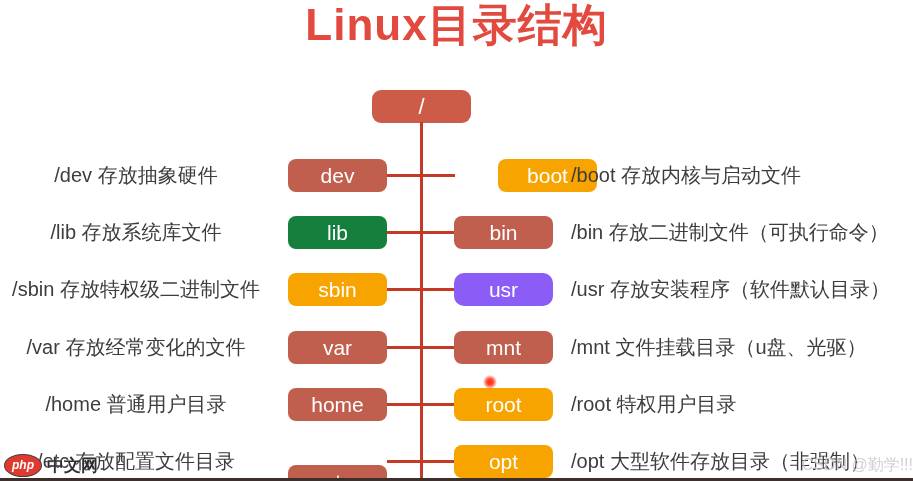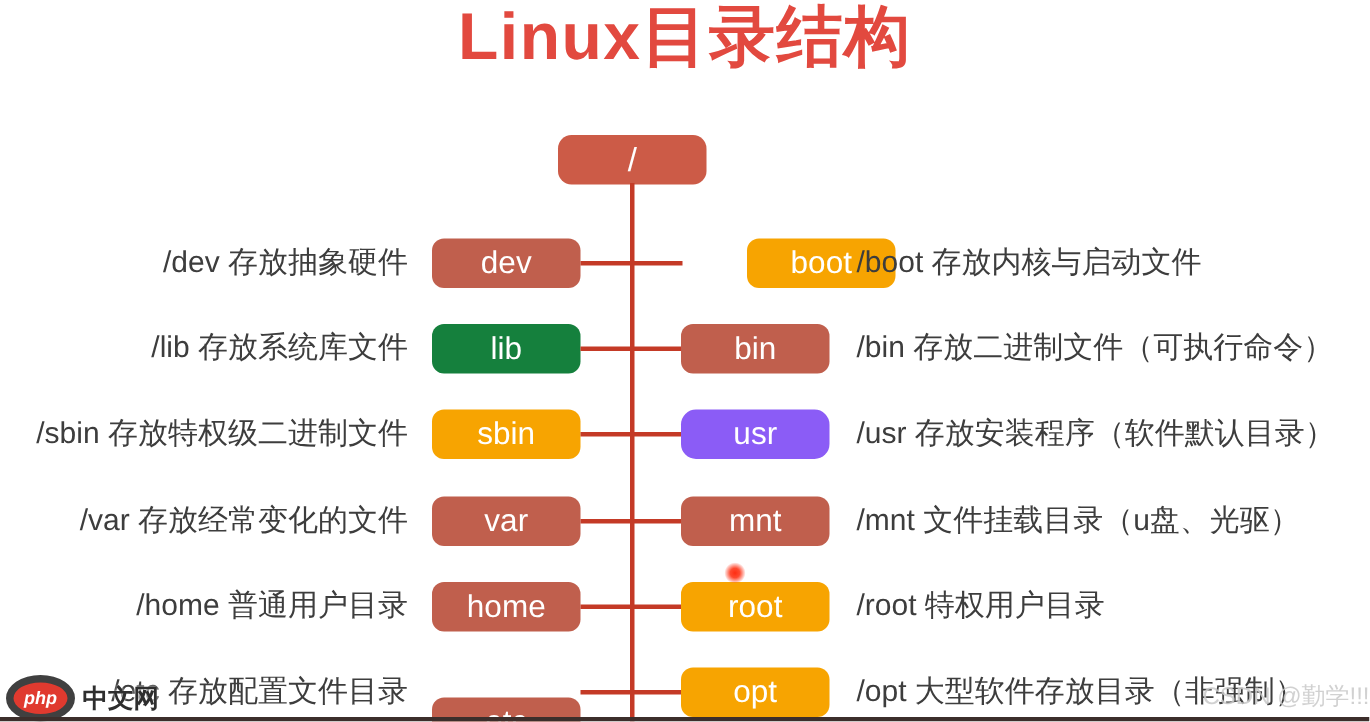--- a/index.html
+++ b/index.html
@@ -34,21 +34,21 @@
   .vline{
     position:absolute;left:420px;top:122px;width:3px;height:359px;
     background:var(--line,#C43A26);
   }
   
   .row{
     position:absolute;left:0;width:913px;height:33px;
   }
   .llabel{
     position:absolute;left:0;top:0;width:272px;height:33px;
-    text-align:right;
+    text-align:center;
     font-size:20px;line-height:33px;
     color:var(--label_text,#3D3D3D);
     white-space:nowrap;
   }
   .rlabel{
     position:absolute;left:571px;top:0;height:33px;
     text-align:left;
     font-size:20px;line-height:33px;
     color:var(--label_text,#3D3D3D);
     white-space:nowrap;
@@ -72,21 +72,21 @@
     background:radial-gradient(circle,#ff2d12 0%,#ff4a30 32%,rgba(255,90,70,.35) 60%,rgba(255,90,70,0) 72%);
   }
   
   .php-logo{
     position:absolute;left:4px;top:452px;height:26px;
     display:flex;align-items:center;gap:5px;
   }
   .php-oval{
     width:36px;height:21px;border-radius:50%;
     background:var(--php_logo_red,#E03A2F);
-    border:5px solid #404040;
+    border:1px solid #404040;
     color:#fff;font-size:12px;font-weight:bold;font-style:italic;
     display:flex;align-items:center;justify-content:center;
   }
   .php-site{
     font-size:17px;font-weight:bold;color:#2e2e2e;
     text-shadow:0 0 2px #fff;
     white-space:nowrap;
   }
   
   .csdn-watermark{

